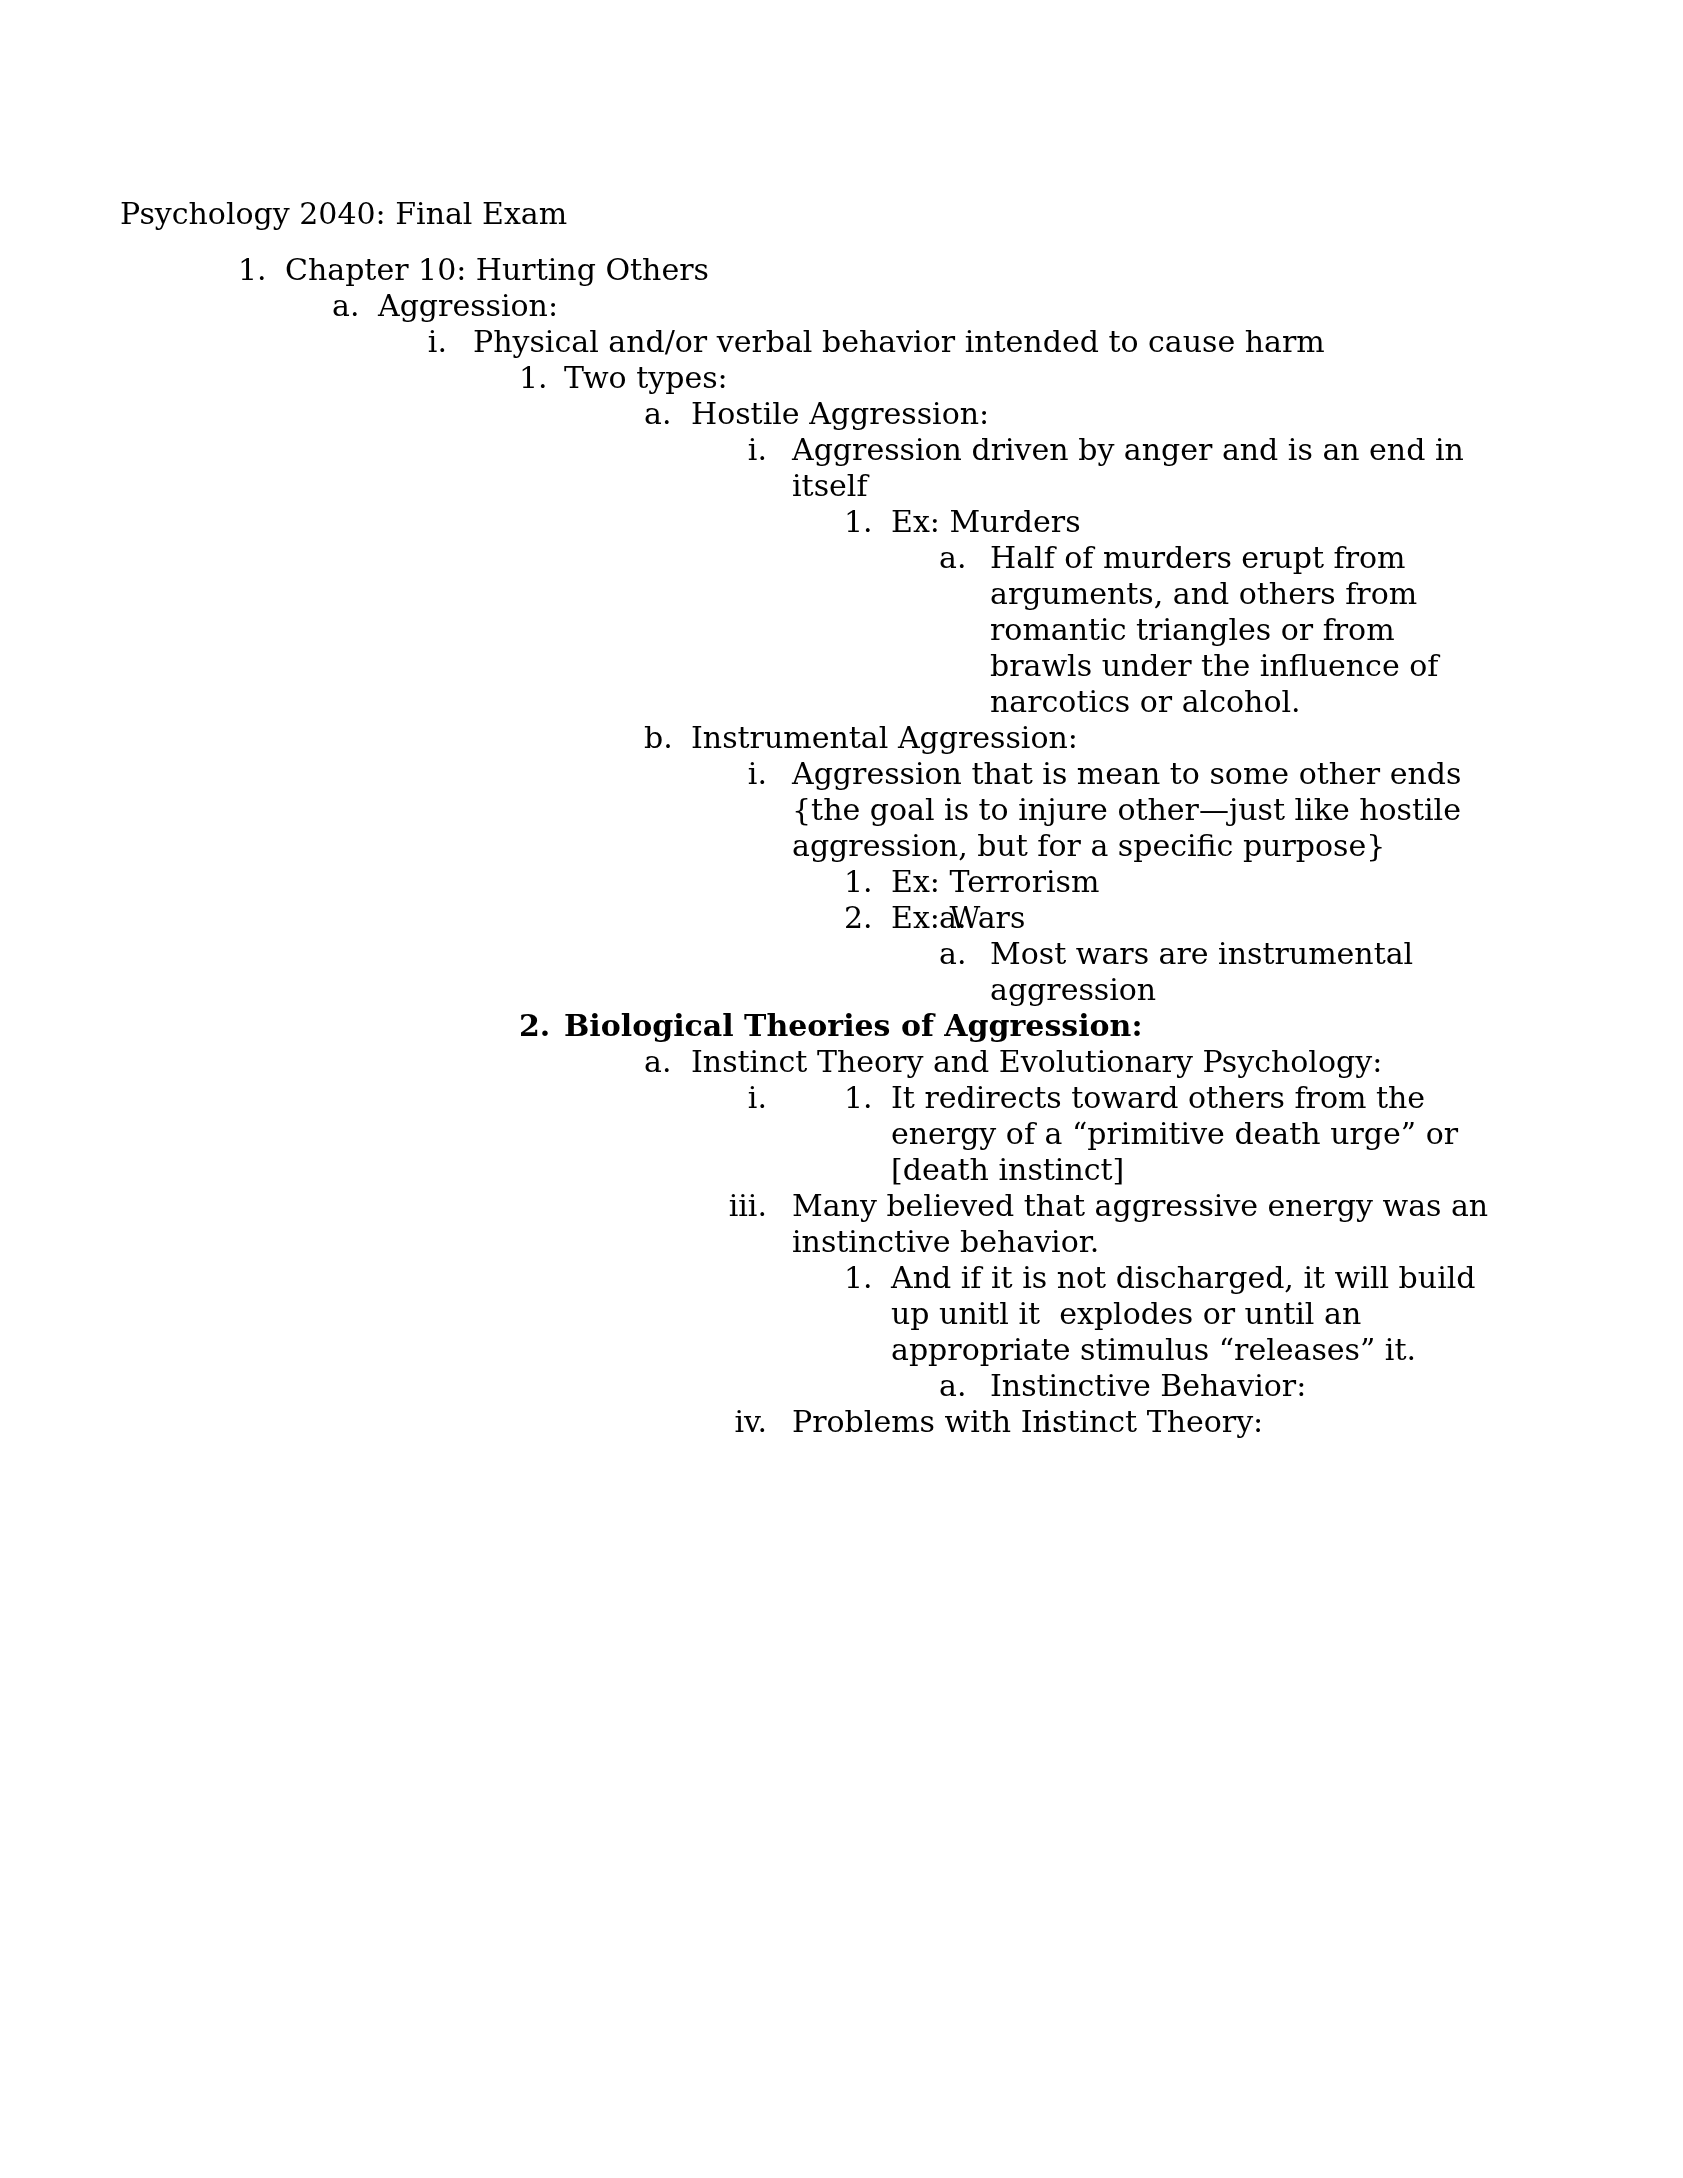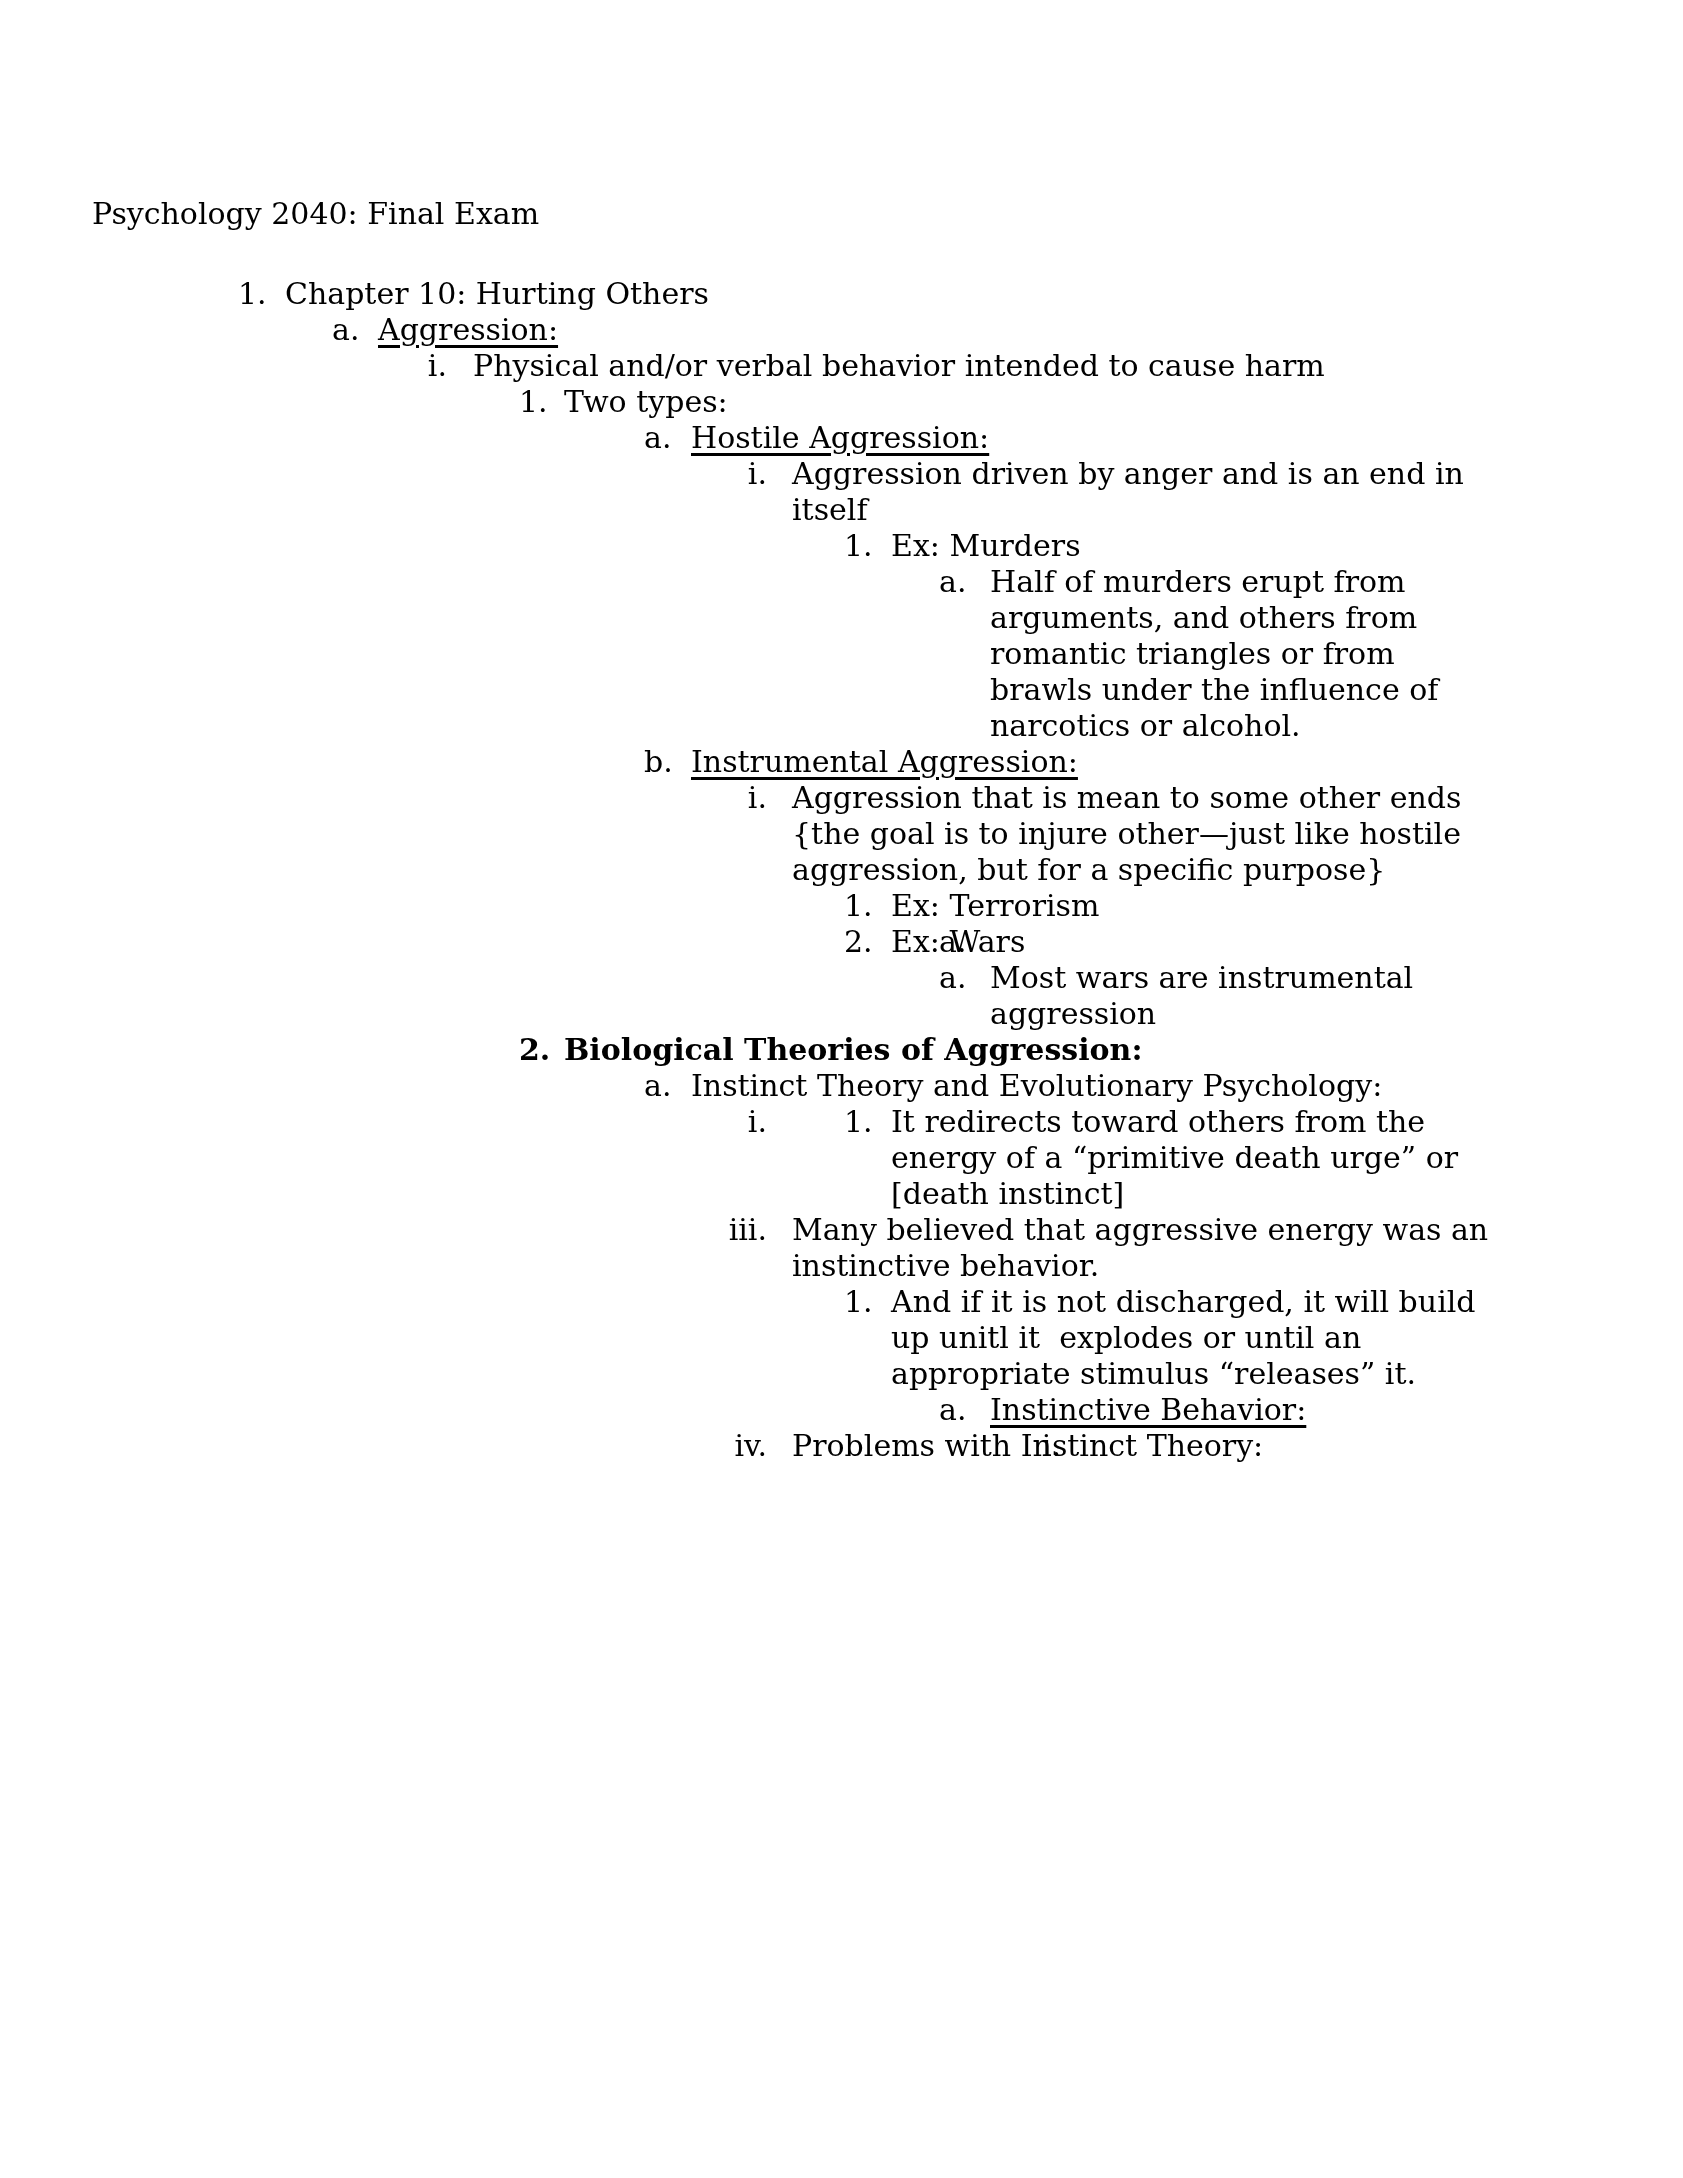--- a/index.html
+++ b/index.html
@@ -18,22 +18,22 @@
     width: 1683px;
     height: 2178px;
     background: #ffffff;
     color: #000000;
     font-family: "DejaVu Serif", "Liberation Serif", serif;
     font-size: 30px;
     line-height: 36px;
   }
   .doc-title {
     padding-top: 196px;
-    padding-left: 92px;
-    margin-bottom: 44px; 
+    padding-left: 120px;
+    margin-bottom: 20px; 
     white-space: pre-wrap;
   }
   .li {
     position: relative;
     white-space: pre-wrap;
   }
   .marker {
     position: absolute;
     top: 0;
     white-space: pre;
@@ -46,21 +46,20 @@
   .lv2 { padding-left: 378px; }  .lv2 .marker { left: 332px; }
   .lv3 { padding-left: 473px; }  .lv3 .marker { left: 378px; width: 69px; }
   .lv4 { padding-left: 564px; }  .lv4 .marker { left: 519px; }
   .lv5 { padding-left: 691px; }  .lv5 .marker { left: 644px; }
   .lv6 { padding-left: 792px; }  .lv6 .marker { left: 698px; width: 69px; }
   .lv7 { padding-left: 891px; }  .lv7 .marker { left: 844px; }
   .lv8 { padding-left: 990px; } .lv8 .marker { left: 939px; }
   .lv9 { padding-left: 1089px; } .lv9 .marker { left: 992px; width: 69px; }
 
   .style-underline .text {
-    text-decoration: underline;
     text-decoration-thickness: 3px;
     text-underline-offset: 5px;
   }
   .style-bold { font-weight: bold; }
   .run-italic { font-style: italic; }
 </style>
 </head>
 <body>
 
 <div class="page">

